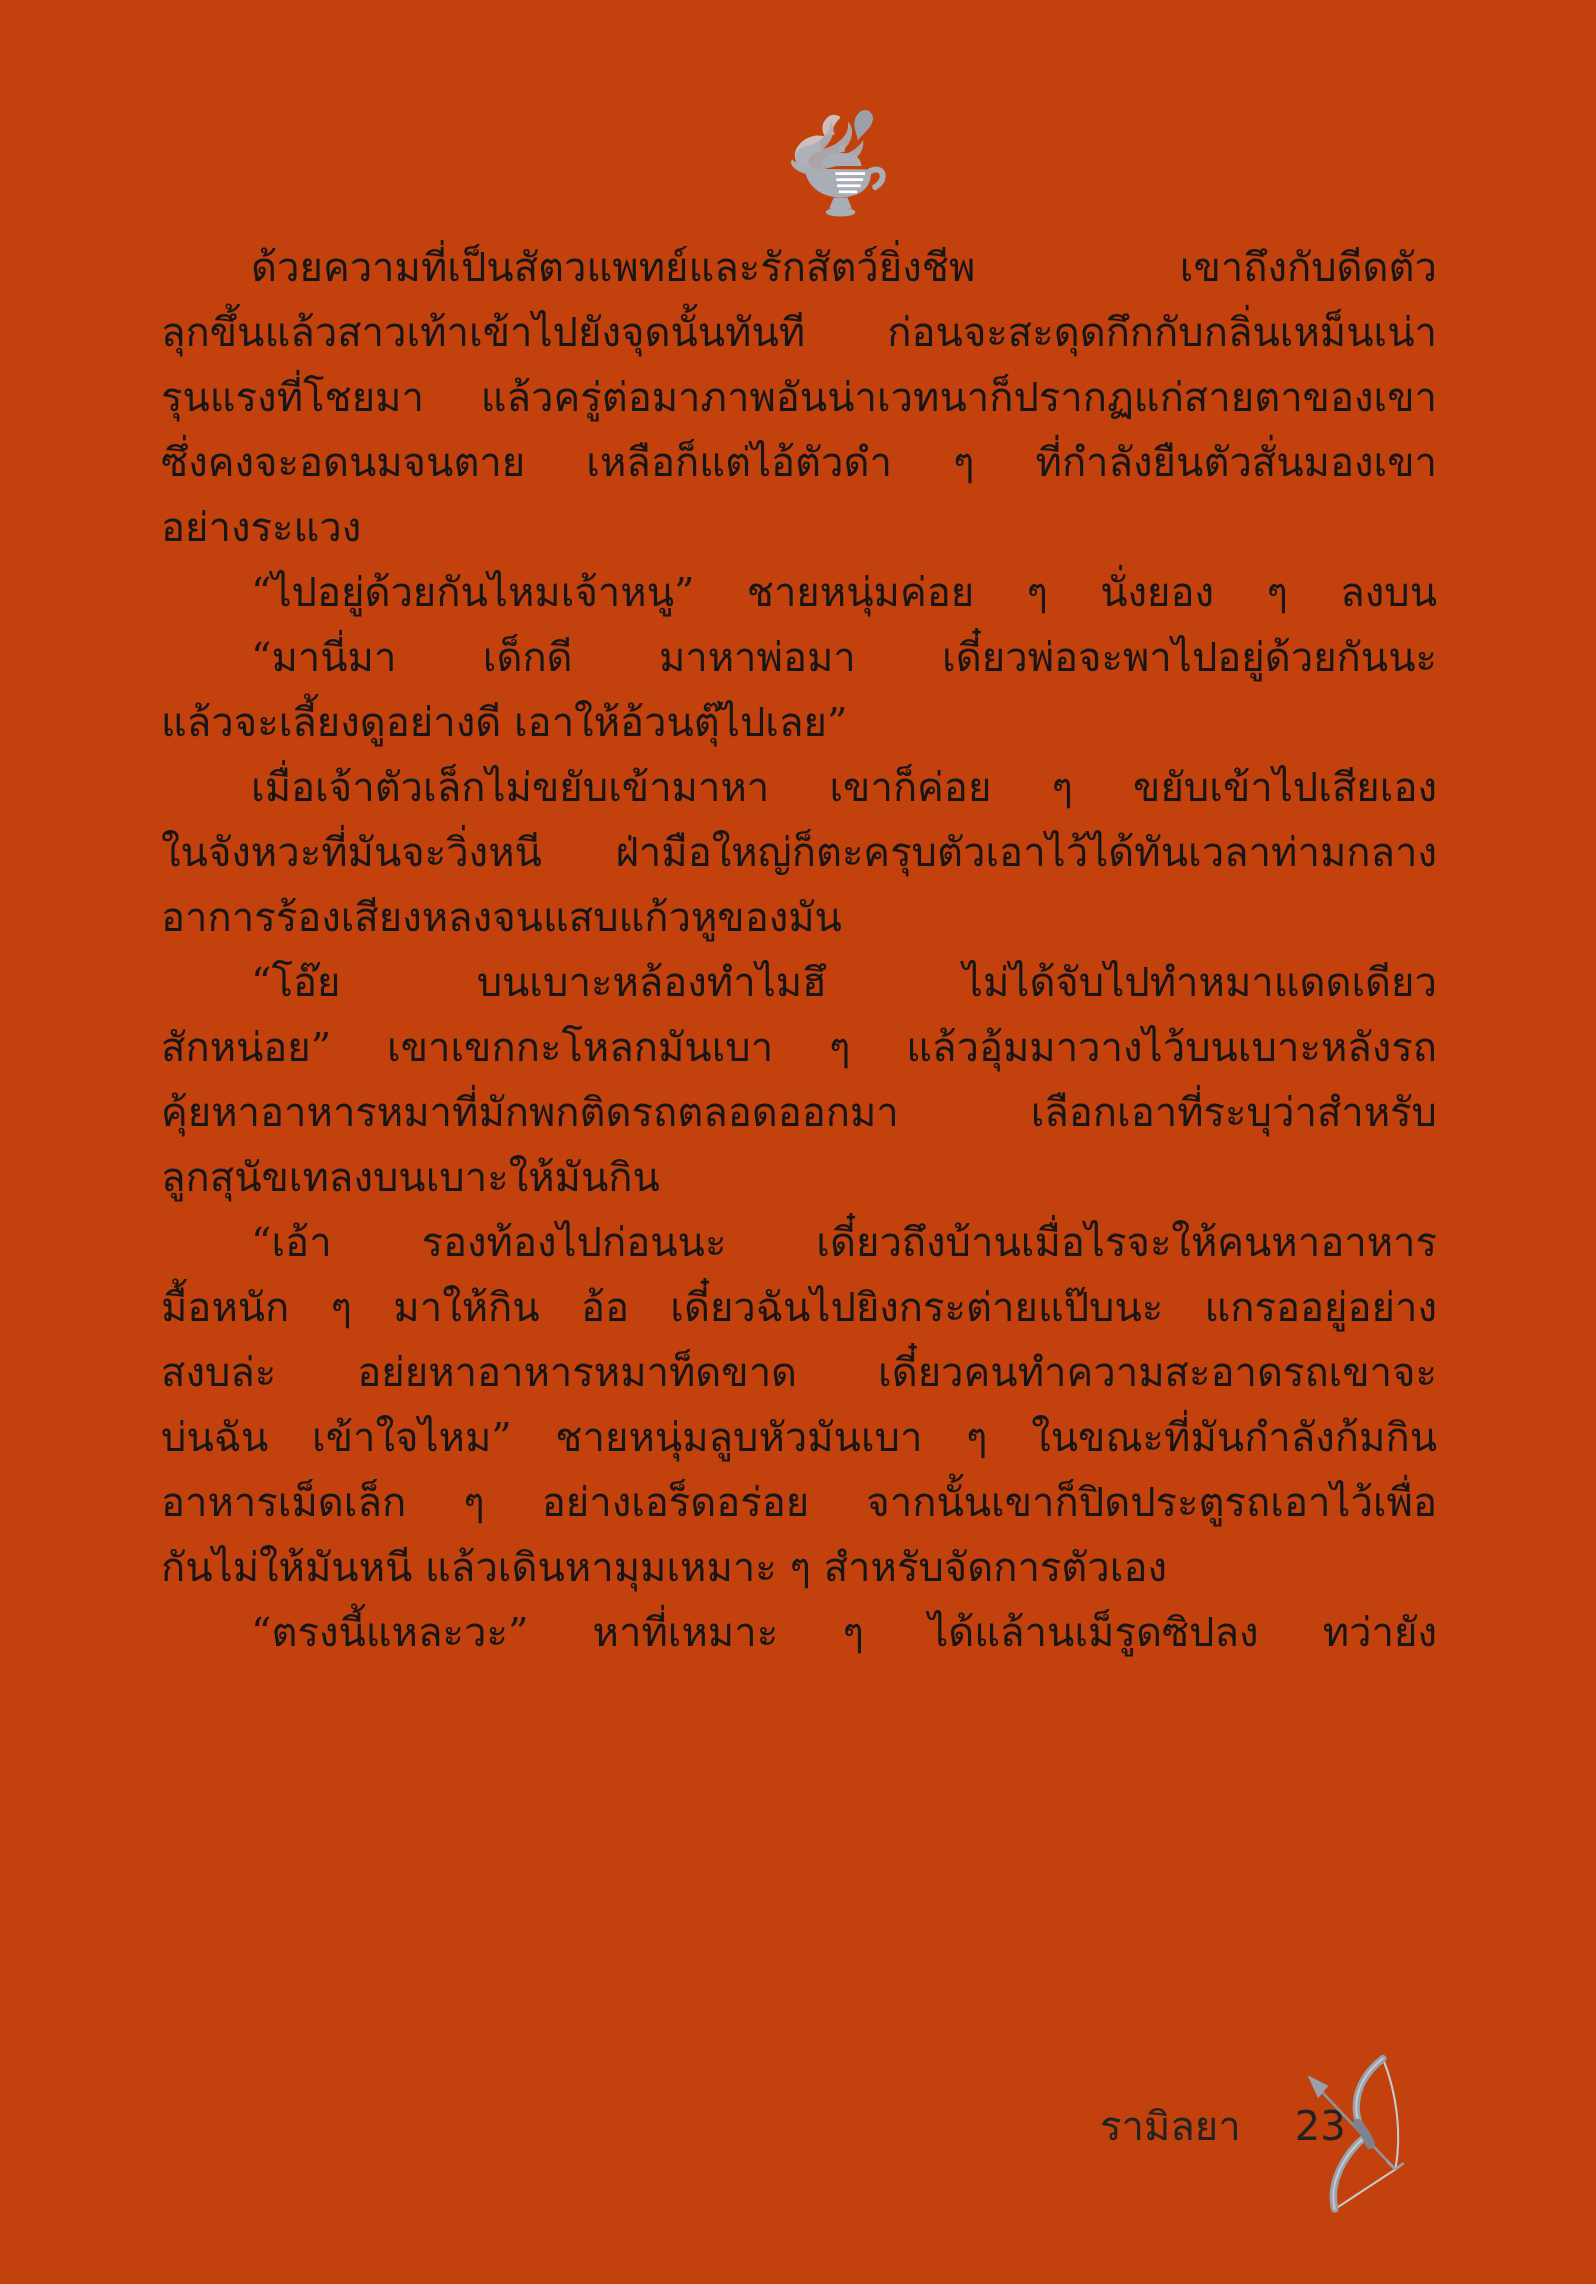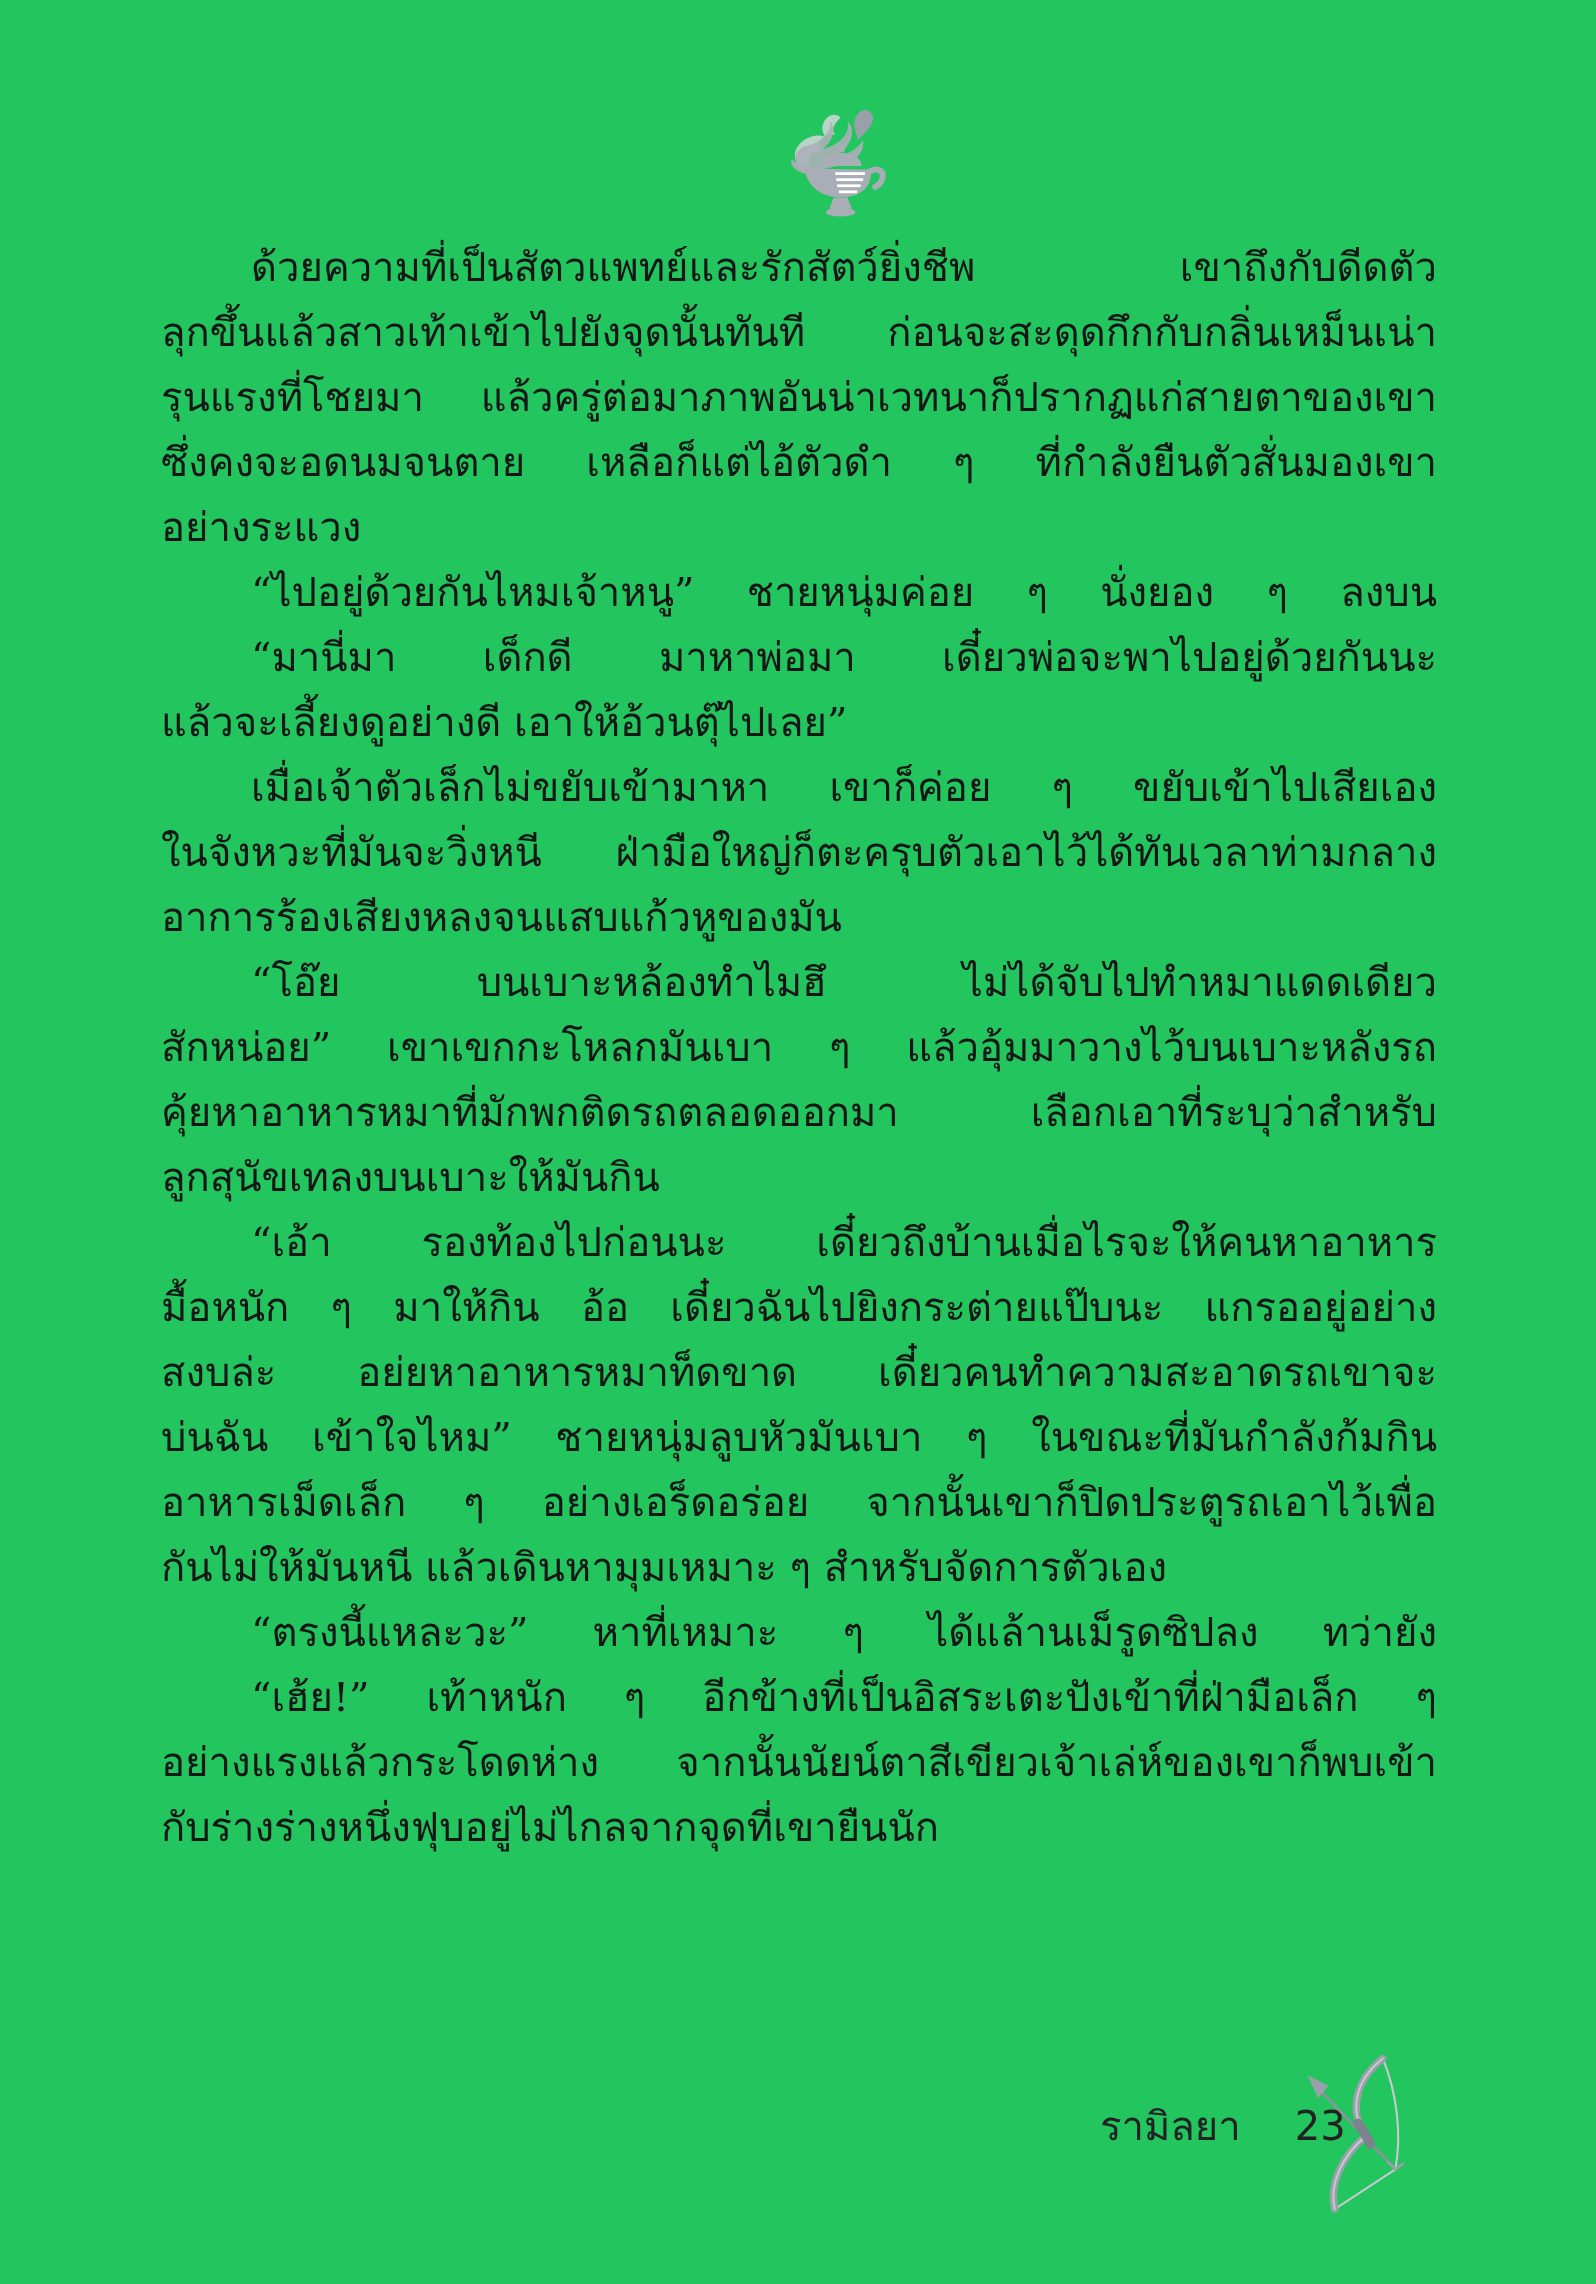--- a/index.html
+++ b/index.html
@@ -5,21 +5,21 @@
   html, body { margin: 0; padding: 0; }
   body {
     width: 1597px; height: 2285px;
     background: #ffffff;
     overflow: hidden;
     font-family: "DejaVu Serif", "Liberation Serif", serif;
   }
   .page {
     position: relative;
     width: 1597px; height: 2285px;
-    background: #22c55e;
+    background: #c2410c;
   }
   .lamp-ornament {
     position: absolute;
     left: 781px; top: 107px;
     width: 107px; height: 113px;
   }
   .text-block {
     position: absolute;
     left: 161px; top: 235px;
     width: 1276px;
@@ -112,25 +112,20 @@
       <div class="ln ind">“เอ้า รองท้องไปก่อนนะ เดี๋ยวถึงบ้านเมื่อไรจะให้คนหาอาหาร</div>
       <div class="ln">มื้อหนัก ๆ มาให้กิน อ้อ เดี๋ยวฉันไปยิงกระต่ายแป๊บนะ แกรออยู่อย่าง</div>
       <div class="ln">สงบล่ะ อย่ยหาอาหารหมาท็ดขาด เดี๋ยวคนทำความสะอาดรถเขาจะ</div>
       <div class="ln">บ่นฉัน เข้าใจไหม” ชายหนุ่มลูบหัวมันเบา ๆ ในขณะที่มันกำลังก้มกิน</div>
       <div class="ln">อาหารเม็ดเล็ก ๆ อย่างเอร็ดอร่อย จากนั้นเขาก็ปิดประตูรถเอาไว้เพื่อ</div>
       <div class="ln end">กันไม่ให้มันหนี แล้วเดินหามุมเหมาะ ๆ สำหรับจัดการตัวเอง</div>
     </div>
     <div class="para">
       <div class="ln ind">“ตรงนี้แหละวะ” หาที่เหมาะ ๆ ได้แล้านเม็รูดซิปลง ทว่ายัง</div>
     </div>
-    <div class="para">
-      <div class="ln ind">“เฮ้ย!” เท้าหนัก ๆ อีกข้างที่เป็นอิสระเตะปังเข้าที่ฝ่ามือเล็ก ๆ</div>
-      <div class="ln">อย่างแรงแล้วกระโดดห่าง จากนั้นนัยน์ตาสีเขียวเจ้าเล่ห์ของเขาก็พบเข้า</div>
-      <div class="ln end">กับร่างร่างหนึ่งฟุบอยู่ไม่ไกลจากจุดที่เขายืนนัก</div>
-    </div>
   </div>
 
   <div class="footer">
     <span>รามิลยา</span>
     <span>23</span>
   </div>
 
   <svg class="bow-ornament" viewBox="0 0 110 165" xmlns="http://www.w3.org/2000/svg">
 
     <path d="M84,6 C98,40 102,80 96,112 L38,150" fill="none" stroke="#c6c9cf" stroke-width="2"></path>

